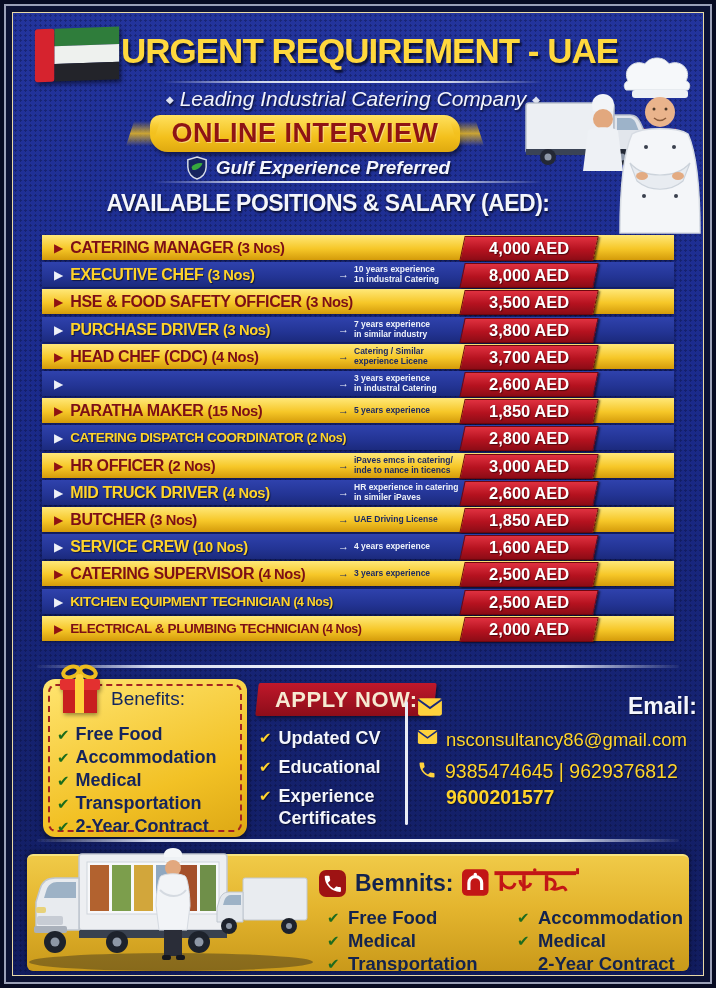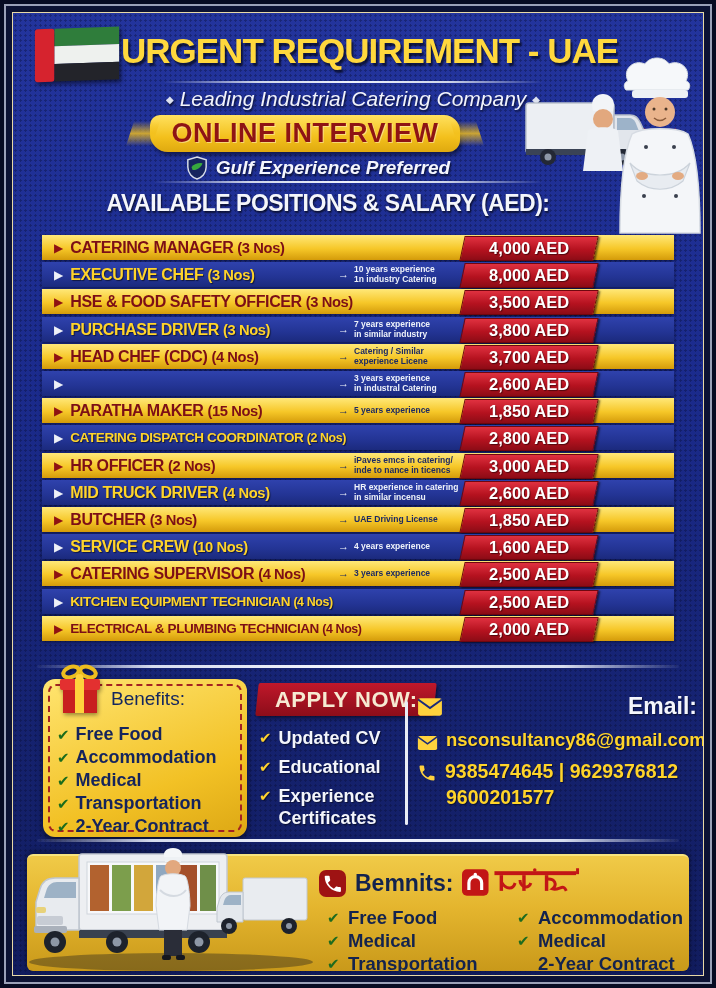--- a/index.html
+++ b/index.html
@@ -66,21 +66,21 @@
   .apply-banner{position:absolute;left:244px;top:670px;width:178px;height:33px;background:linear-gradient(180deg,#c0182a,#8c0d1a);transform:skewX(-6deg);display:flex;align-items:center;justify-content:center;box-shadow:2px 2px 4px rgba(0,0,0,.55);border-radius:2px;}
   .apply-banner span{transform:skewX(6deg);font-size:22px;font-weight:bold;color:#f6ead2;letter-spacing:.5px;}
   .apply-list{position:absolute;left:246px;top:714px;width:150px;}
   .apply-list .chk-item{display:flex;gap:7px;font-size:18px;font-weight:bold;color:#f3f5fb;line-height:22px;margin-bottom:7px;text-shadow:1px 1px 1px rgba(0,0,0,.5);}
   .apply-list .chk{color:#ffd22e;font-size:15px;line-height:22px;}
 
   
   .contact{position:absolute;left:404px;top:680px;width:280px;}
   .contact::before{content:"";position:absolute;left:-12px;top:8px;width:3px;height:124px;background:#e9ecf5;border-radius:2px;}
   .c-head{display:flex;align-items:center;gap:9px;font-size:23px;font-weight:bold;color:#f4f6fc;text-shadow:1px 1px 1px rgba(0,0,0,.5);justify-content:space-between;}
-  .c-row{display:flex;align-items:flex-end;gap:8px;margin-top:9px;font-weight:bold;color:#ffd42a;text-shadow:1px 1px 1px rgba(0,0,0,.5);}
+  .c-row{display:flex;align-items:flex-start;gap:8px;margin-top:9px;font-weight:normal;color:#ffd42a;text-shadow:1px 1px 1px rgba(0,0,0,.5);}
   .c-email{font-size:18.5px;}
   .c-phone{font-size:19.5px;}
   .c-phone2{margin-left:29px;margin-top:3px;font-size:19.5px;font-weight:bold;color:#ffd42a;text-shadow:1px 1px 1px rgba(0,0,0,.5);}
   .ico{flex:0 0 auto;}
 
   
   .bottom{position:absolute;left:14px;right:14px;top:841px;bottom:4px;background:linear-gradient(180deg,#f0ca48 0%,#e4b52e 45%,#c9991a 100%);border-radius:6px;border-top:2px solid #f8e47e;box-shadow:0 -2px 6px rgba(0,0,0,.4);}
   .trucks-art{position:absolute;left:-6px;top:-14px;width:302px;height:132px;}
   .footer-head{position:absolute;left:292px;top:12px;display:flex;align-items:center;gap:9px;}
   .footer-title{font-size:23px;font-weight:bold;color:#13234e;}
@@ -164,21 +164,21 @@
               <span>4,000 AED</span>
             </span>
     </div>
   </div>
         <div class="row row-blue" style="top: 27px;">
     <div class="row-inner">
       <span class="bullet">▶</span>
       <span class="row-name"><span>EXECUTIVE CHEF </span><span class="nos">(3 Nos)</span></span>
       <span class="note">
         <span class="note-arrow">→</span>
-        <span class="note-lines"><span>10 years experience</span><br><span>1n industry Catering</span></span>
+        <span class="note-lines"><span>10 years experience</span><br><span>1n industral Catering</span></span>
       </span>
       <span class="badge">
               <span>8,000 AED</span>
             </span>
     </div>
   </div>
         <div class="row row-yellow" style="top: 54px;">
     <div class="row-inner">
       <span class="bullet">▶</span>
       <span class="row-name"><span>HSE &amp; FOOD SAFETY OFFICER </span><span class="nos">(3 Nos)</span></span>
@@ -261,21 +261,21 @@
               <span>3,000 AED</span>
             </span>
     </div>
   </div>
         <div class="row row-blue" style="top: 245px;">
     <div class="row-inner">
       <span class="bullet">▶</span>
       <span class="row-name"><span>MID TRUCK DRIVER </span><span class="nos">(4 Nos)</span></span>
       <span class="note">
         <span class="note-arrow">→</span>
-        <span class="note-lines"><span>HR experience in catering</span><br><span>in similar incensu</span></span>
+        <span class="note-lines"><span>HR experience in catering</span><br><span>in similer iPaves</span></span>
       </span>
       <span class="badge">
               <span>2,600 AED</span>
             </span>
     </div>
   </div>
         <div class="row row-yellow" style="top: 272px;">
     <div class="row-inner">
       <span class="bullet">▶</span>
       <span class="row-name"><span>BUTCHER </span><span class="nos">(3 Nos)</span></span>

